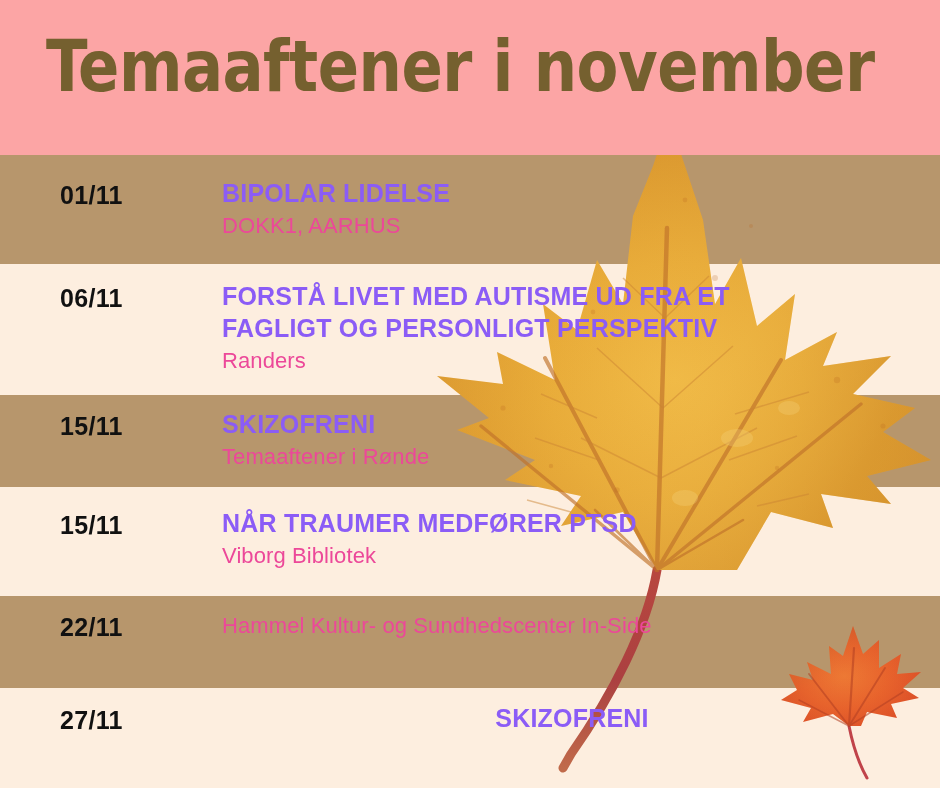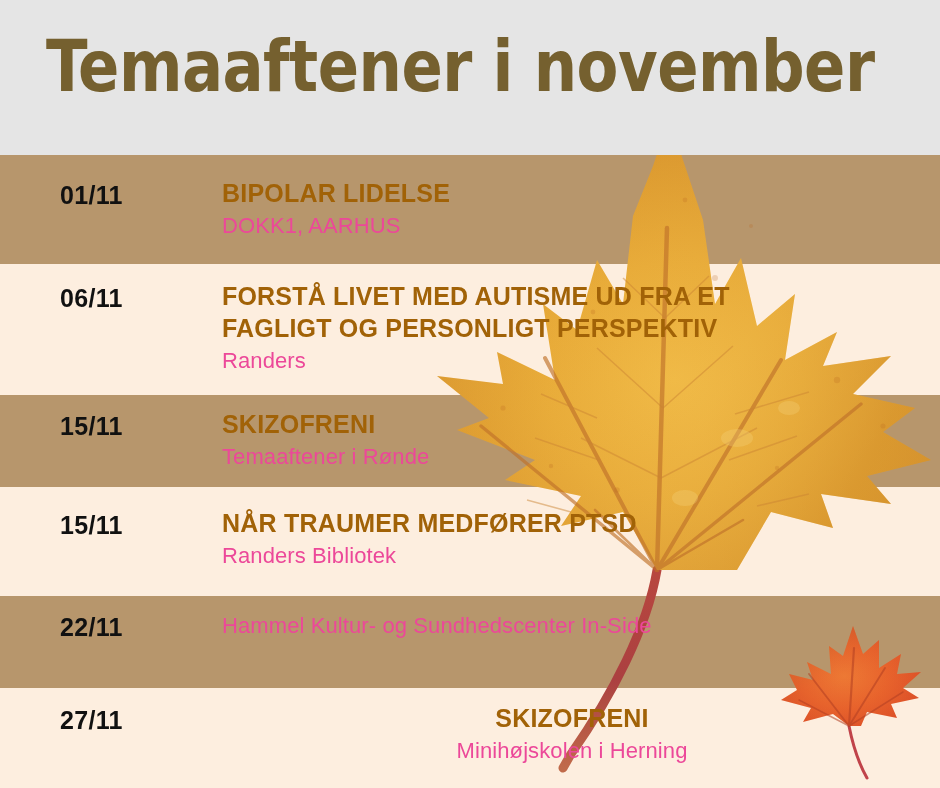--- a/index.html
+++ b/index.html
@@ -17,21 +17,21 @@
     height:788px;
     background:#ffffff;
     overflow:hidden;
   }
 
   
   #title-band {
     position:absolute;
     left:0; top:0;
     width:940px; height:155px;
-    background:#e5e5e5;
+    background:#fca5a5;
     z-index:5;
   }
   #poster-title {
     position:absolute;
     left:46px;
     top:30px;
     font-family:"DejaVu Sans Condensed","Liberation Sans", sans-serif;
     font-size:72px;
     font-weight:700;
     letter-spacing:-0.5px;
@@ -102,21 +102,21 @@
     white-space:nowrap;
   }
   .entry .body {
     position:absolute;
     left:222px;
     width:700px;
   }
   .entry .ev-title {
     font-size:25px;
     font-weight:700;
-    color:#a16207;
+    color:#8b5cf6;
     letter-spacing:0.2px;
     line-height:1.28;
     text-transform:uppercase;
     white-space:pre-line;
   }
   .entry .ev-loc {
     font-size:22px;
     font-weight:400;
     color:#ec4899;
     letter-spacing:0.1px;
@@ -297,33 +297,32 @@
       <div class="body" style="top:13px;">
         <div class="ev-title">SKIZOFRENI</div>
         <div class="ev-loc">Temaaftener i Rønde</div>
       </div>
     </div>
 
     <div class="entry" style="top:487px; height:109px;">
       <div class="date" style="top:24px;">15/11</div>
       <div class="body" style="top:20px;">
         <div class="ev-title">NÅR TRAUMER MEDFØRER PTSD</div>
-        <div class="ev-loc">Randers Bibliotek</div>
+        <div class="ev-loc">Viborg Bibliotek</div>
       </div>
     </div>
 
     <div class="entry" style="top:596px; height:71px;">
       <div class="date" style="top:17px;">22/11</div>
       <div class="body" style="top:13px;">
         <div class="ev-loc">Hammel Kultur- og Sundhedscenter In-Side</div>
       </div>
     </div>
 
     <div class="entry" style="top:688px; height:100px;text-align:center;">
       <div class="date" style="top:18px;">27/11</div>
       <div class="body" style="top:14px;">
         <div class="ev-title">SKIZOFRENI</div>
-        <div class="ev-loc">Minihøjskolen i Herning</div>
       </div>
     </div>
 
   </div>
 </div>
 
 </body></html>

